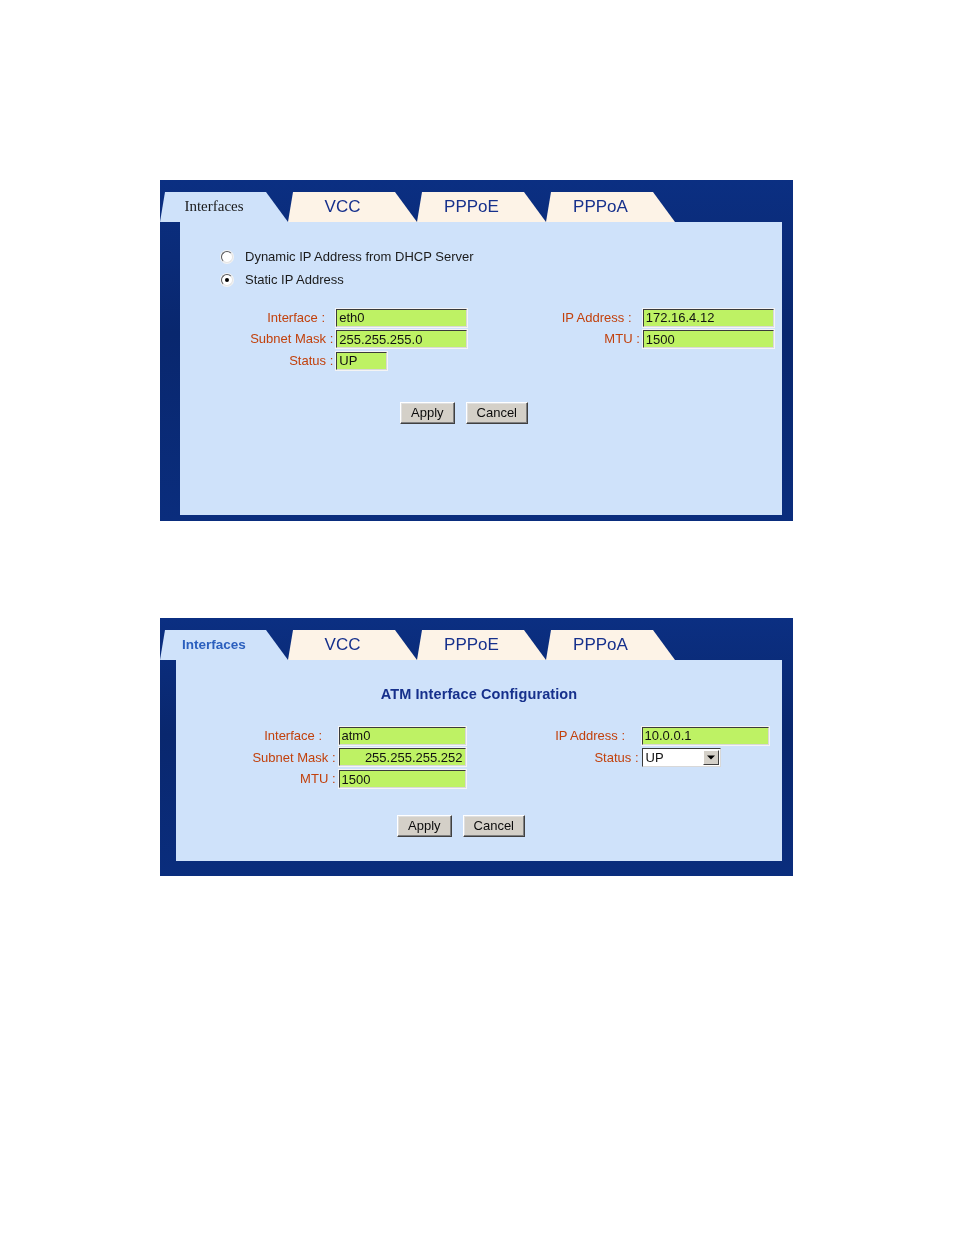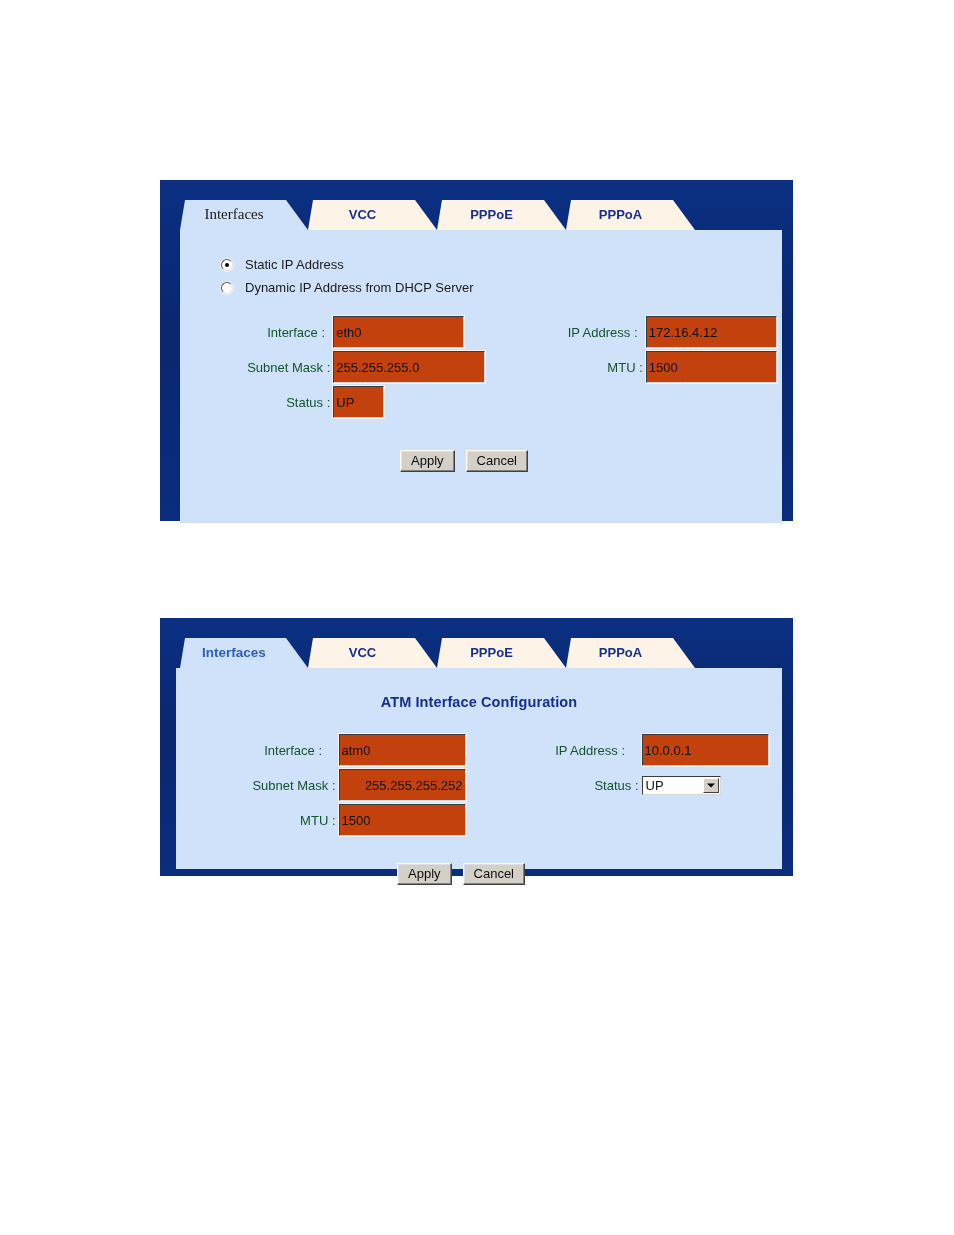--- a/index.html
+++ b/index.html
@@ -25,22 +25,21 @@
     box-sizing: border-box;
     padding: 0;
   }
   .panel-inner {
     position: relative;
   }
 
   
   .tabstrip {
     position: relative;
-    height: 50px;
-    padding-left: 20px;
+    height: 42px;
     display: flex;
     align-items: flex-end;
     box-sizing: border-box;
   }
   .tab {
     position: relative;
     height: 30px;
     line-height: 29px;
     box-sizing: border-box;
     text-align: center;
@@ -69,22 +68,22 @@
     color: #1a1a1a;
     font-family: "Liberation Serif", serif;
     font-size: 15px;
     font-weight: normal;
   }
   .tab.inactive .tab-shape {
     background: #fdf3e7;
   }
   .tab.inactive .tab-label {
     color: #16308c;
-    font-size: 13px;
-    font-weight: bold;
+    font-size: 17px;
+    font-weight: normal;
   }
 
   
   .panel.v2 .tab.active .tab-label {
     font-family: "Liberation Sans", sans-serif;
     font-size: 13.5px;
     font-weight: bold;
     color: #2b5fbe;
   }
 
@@ -148,37 +147,37 @@
   .form {
     display: grid;
     grid-template-columns: auto auto auto auto;
     column-gap: 0;
     row-gap: 3px;
     align-items: center;
   }
   .fld-label {
     text-align: right;
     font-size: 13px;
-    color: #14532d;
+    color: #c2410c;
     white-space: nowrap;
     padding-right: 3px;
   }
   .txt {
-    background: #c2410c;
+    background: #bef264;
     border: 1px solid;
     border-top-color: #3b3b3b;
     border-left-color: #3b3b3b;
     border-right-color: #d8d8d8;
     border-bottom-color: #d8d8d8;
     outline: 1px solid #f4f4f4;
     outline-offset: 0px;
     font-family: "Liberation Sans", sans-serif;
     font-size: 13px;
     color: #111111;
-    padding: 15px 2px;
+    padding: 1px 2px;
     height: 18px;
     line-height: 16px;
     box-sizing: border-box;
   }
   .sel-wrap {
     position: relative;
     display: inline-block;
     background: #ffffff;
     border: 1px solid;
     border-top-color: #3b3b3b;
@@ -279,42 +278,42 @@
         <span class="tab-shape"></span>
         <span class="tab-label">PPPoA</span>
       </div>
     </div>
 
     <div class="content">
 
 
       <div class="radio-block">
         <div class="radio-row">
+          <span class="radio"></span>
+          <span class="radio-label">Dynamic IP Address from DHCP Server</span>
+        </div>
+        <div class="radio-row">
           <span class="radio checked"></span>
           <span class="radio-label">Static IP Address</span>
-        </div>
-        <div class="radio-row">
-          <span class="radio"></span>
-          <span class="radio-label">Dynamic IP Address from DHCP Server</span>
         </div>
       </div>
 
       <div class="form">
         <div class="fld-label" style="width:110px">Interface :</div>
         <div style="width:140px">
           <input class="txt" style="width: 131px;" type="text" value="eth0">
         </div>
         <div class="fld-label" style="width:147px">IP Address :</div>
         <div>
           <input class="txt" style="width: 131px;" type="text" value="172.16.4.12">
         </div>
 
         <div class="fld-label">Subnet Mask :</div>
         <div>
-          <input class="txt" style="width: 152px;" type="text" value="255.255.255.0">
+          <input class="txt" style="width: 131px;" type="text" value="255.255.255.0">
         </div>
         <div class="fld-label">MTU :</div>
         <div>
           <input class="txt" style="width: 131px;" type="text" value="1500">
         </div>
 
         <div class="fld-label">Status :</div>
         <div>
           <input class="txt" style="width: 51px;" type="text" value="UP">
         </div>

